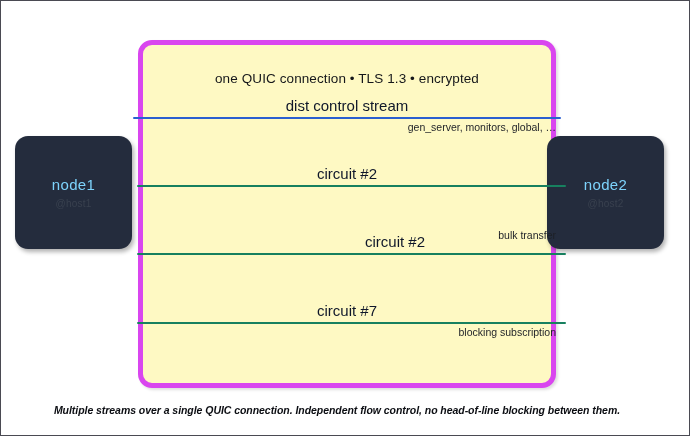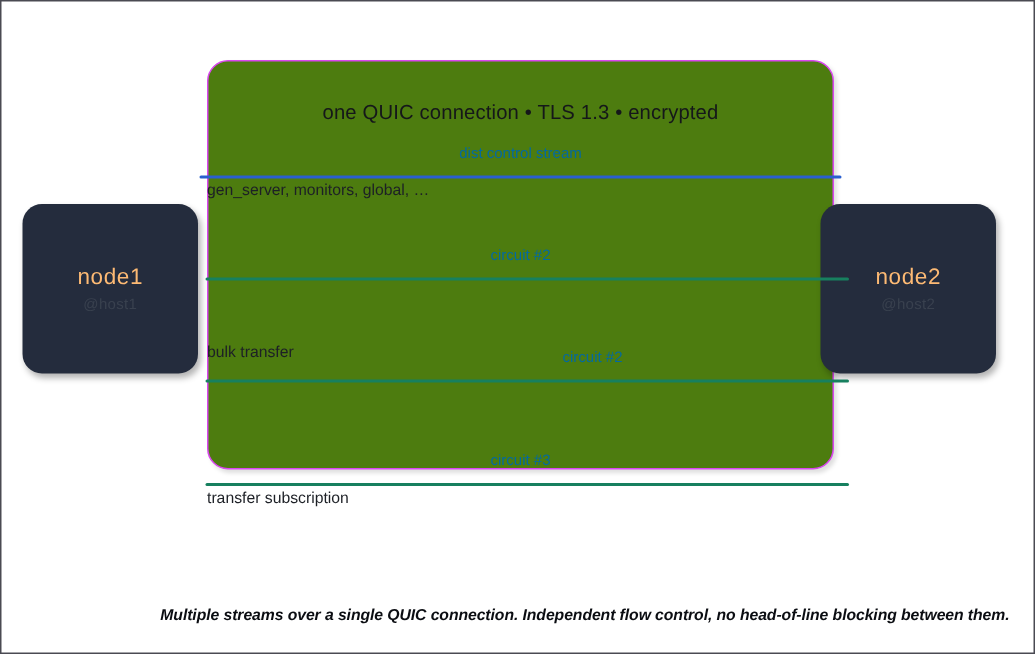--- a/index.html
+++ b/index.html
@@ -19,23 +19,23 @@
     border: 1px solid #4a4a52;
     overflow: hidden;
   }
 
   
   .quic-panel {
     position: absolute;
     left: 137px;
     top: 39px;
     width: 418px;
-    height: 273px;
-    background: #4d7c0f;
-    border: 1px solid #d946ef;
+    height: 348px;
+    background: #fef9c3;
+    border: 5px solid #d946ef;
     border-radius: 14px;
     box-shadow: 2px 2px 3px rgba(0,0,0,0.13);
     box-sizing: border-box;
   }
   .panel-title {
     position: absolute;
     left: 0;
     right: 0;
     top: 26px;
     text-align: center;
@@ -54,21 +54,21 @@
     box-shadow: 2px 3px 4px rgba(0,0,0,0.30);
     display: flex;
     flex-direction: column;
     align-items: center;
     justify-content: center;
   }
   .node-left  { left: 14px;  top: 135px; }
   .node-right { left: 546px; top: 135px; }
   .node-name {
     font-size: 15px;
-    color: #fdba74;
+    color: #7dd3fc;
     letter-spacing: 0.4px;
   }
   .node-host {
     margin-top: 5px;
     font-size: 10px;
     color: #39414f;
     letter-spacing: 0.2px;
   }
   .stream-line {
     position: absolute;
@@ -83,29 +83,29 @@
   .stream-line.green {
     left: 136px;
     width: 429px;
     background: #17805f;
   }
   .stream-label {
     position: absolute;
     left: 137px;
     width: 418px;
     text-align: center;
-    font-size: 10px;
-    color: #0369a1;
+    font-size: 15px;
+    color: #0f172a;
     font-weight: 400;
   }
   .stream-sub {
     position: absolute;
     left: 137px;
     width: 418px;
-    text-align: left;
+    text-align: right;
     font-size: 10.5px;
     color: #1d2026;
   }
 
   
   .s0-label { top: 96px; }
   .s0-line  { top: 116px; }
   .s0-sub   { top: 120px; }
   
   .s1-label { top: 164px; }
@@ -119,21 +119,21 @@
   .s3-label { top: 301px; }
   .s3-line  { top: 321px; }
   .s3-sub   { top: 325px; }
 
   
   .caption {
     position: absolute;
     left: 0;
     right: 16px;
     top: 403px;
-    text-align: right;
+    text-align: center;
     font-size: 10.5px;
     font-weight: bold;
     font-style: italic;
     color: #0b0d12;
     letter-spacing: -0.05px;
   }
 </style>
 </head>
 <body>
 
@@ -157,19 +157,19 @@
   <div class="stream-line blue s0-line"></div>
   <div class="stream-sub s0-sub">gen_server, monitors, global, …</div>
 
   <div class="stream-label s1-label">circuit #2</div>
   <div class="stream-line green s1-line"></div>
   <div class="stream-sub s1-sub">bulk transfer</div>
 
   <div class="stream-label s2-label">circuit #2</div>
   <div class="stream-line green s2-line"></div>
 
-  <div class="stream-label s3-label">circuit #3</div>
+  <div class="stream-label s3-label">circuit #7</div>
   <div class="stream-line green s3-line"></div>
-  <div class="stream-sub s3-sub">transfer subscription</div>
+  <div class="stream-sub s3-sub">blocking subscription</div>
 
   <div class="caption">Multiple streams over a single QUIC connection. Independent flow control, no head-of-line blocking between them.</div>
 
 </div>
 
 </body></html>

